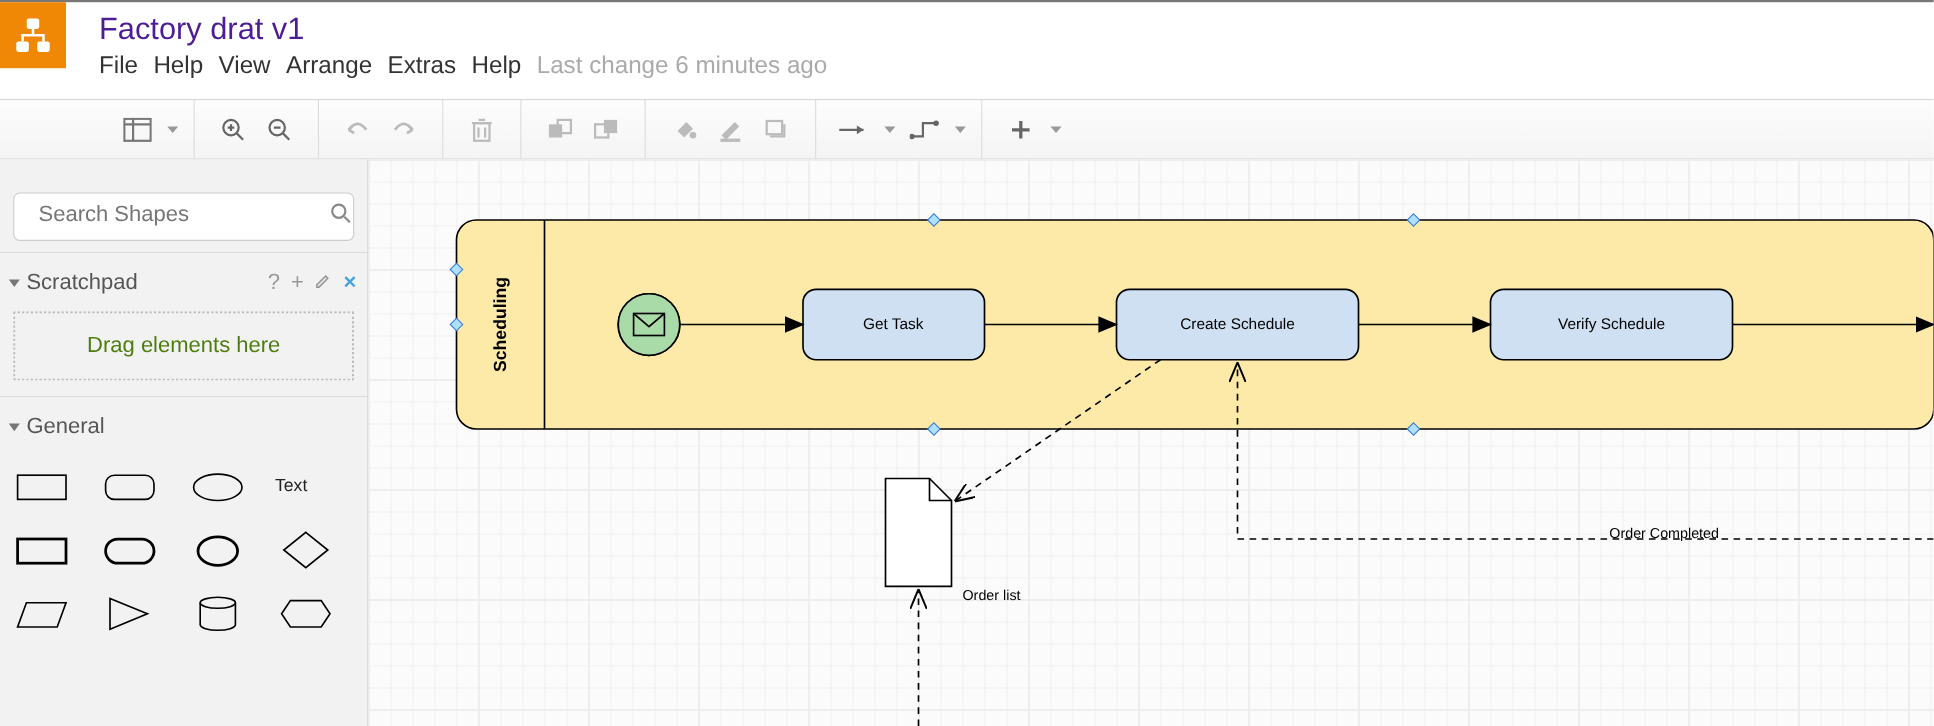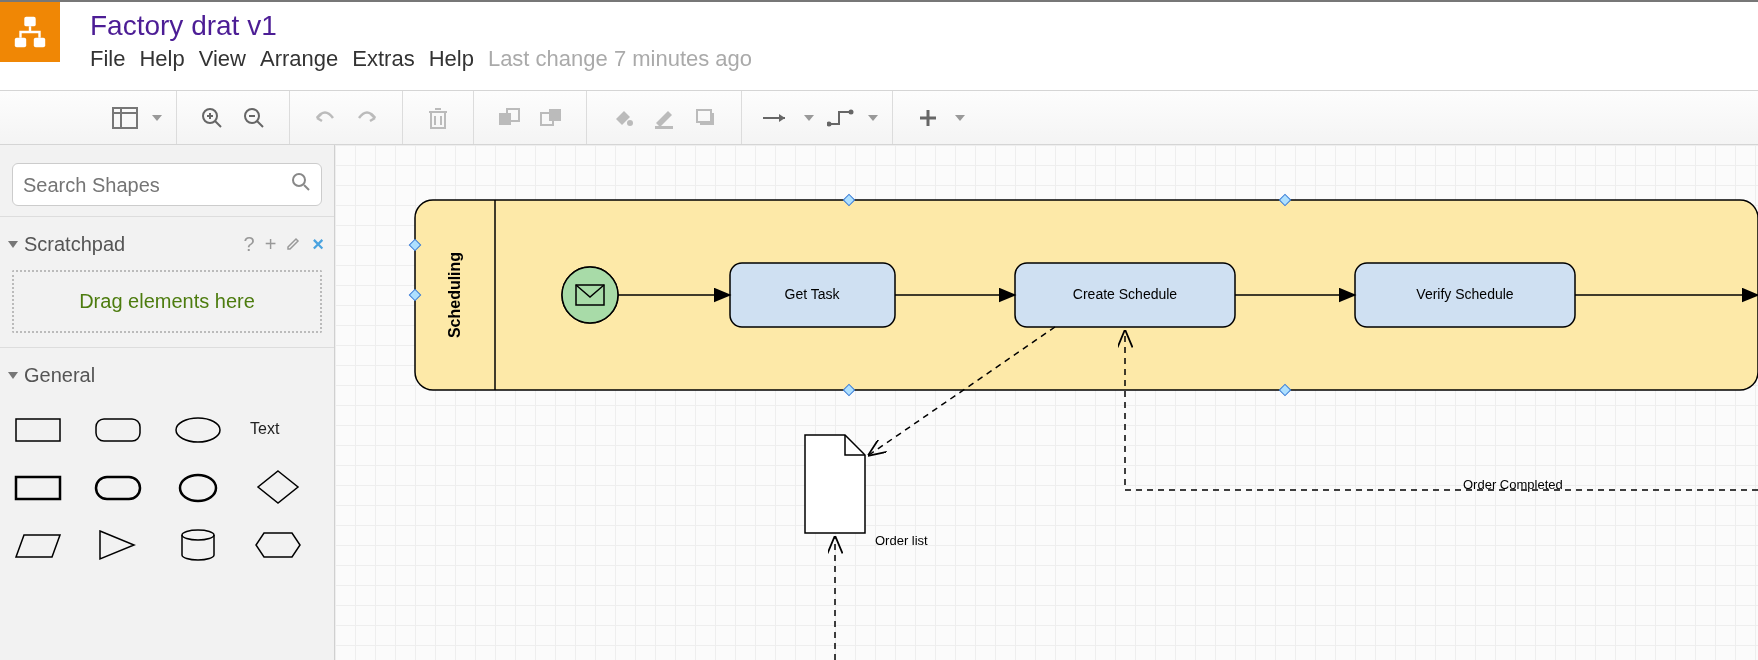--- a/index.html
+++ b/index.html
@@ -109,27 +109,27 @@
     background:
       linear-gradient(to right, #eee 1px, transparent 1px) 0 0 / 20px 20px,
       linear-gradient(to bottom, #eee 1px, transparent 1px) 0 0 / 20px 20px,
       linear-gradient(to right, #e0e0e0 1px, transparent 1px) 0 0 / 100px 100px,
       linear-gradient(to bottom, #e0e0e0 1px, transparent 1px) 0 0 / 100px 100px,
       #fbfbfb;
   }
 
   
   .search-box {
-    margin: 18px 12px 8px 12px;
+    margin: 30px 12px 8px 12px;
     background: #fff;
     border: 1px solid #ccc;
     border-radius: 6px;
     display: flex;
-    align-items: flex-end;
-    padding: 8px 10px;
+    align-items: flex-start;
+    padding: 8px 22px;
   }
   .search-box input {
     border: none;
     outline: none;
     font-size: 20px;
     flex: 1;
     color: #666;
     background: transparent;
   }
   .search-box .search-ic { color: #888; font-size: 20px; }
@@ -219,21 +219,21 @@
   </div>
   <div class="title-area">
     <div class="doc-title">Factory drat v1</div>
     <div class="menubar">
       <span class="menu-item">File</span>
       <span class="menu-item">Help</span>
       <span class="menu-item">View</span>
       <span class="menu-item">Arrange</span>
       <span class="menu-item">Extras</span>
       <span class="menu-item">Help</span>
-      <span class="last-change">Last change 7 minutes ago</span>
+      <span class="last-change">Last change 6 minutes ago</span>
     </div>
   </div>
 </div>
 
 <div class="toolbar">
   <div class="tb-group">
     <div class="tb-btn">
       <svg width="26" height="22" viewBox="0 0 26 22">
           <rect x="1" y="1" width="24" height="20" fill="none" stroke="#777" stroke-width="2"></rect>
           <line x1="9" y1="1" x2="9" y2="21" stroke="#777" stroke-width="2"></line>

